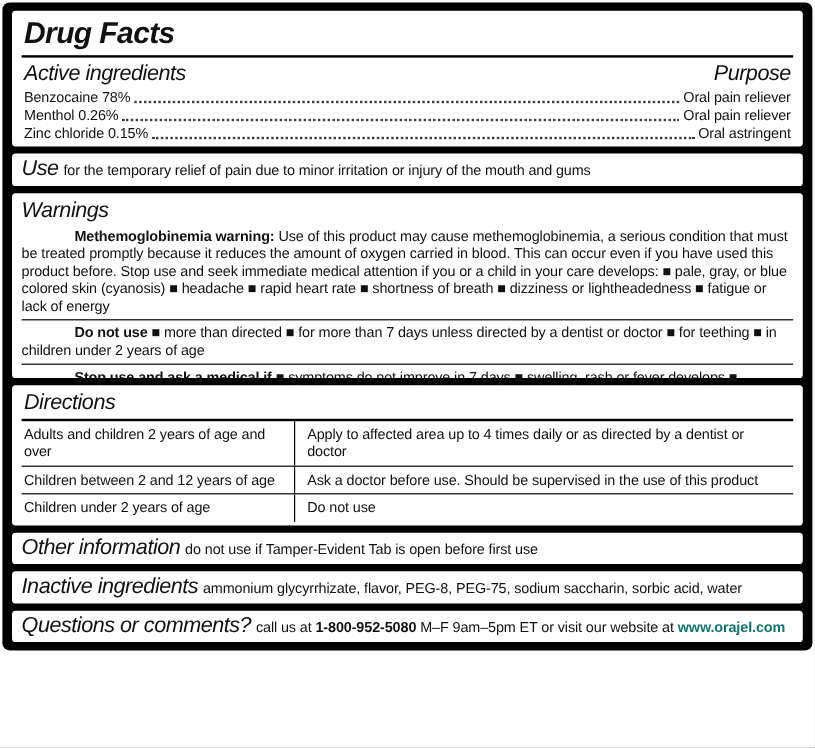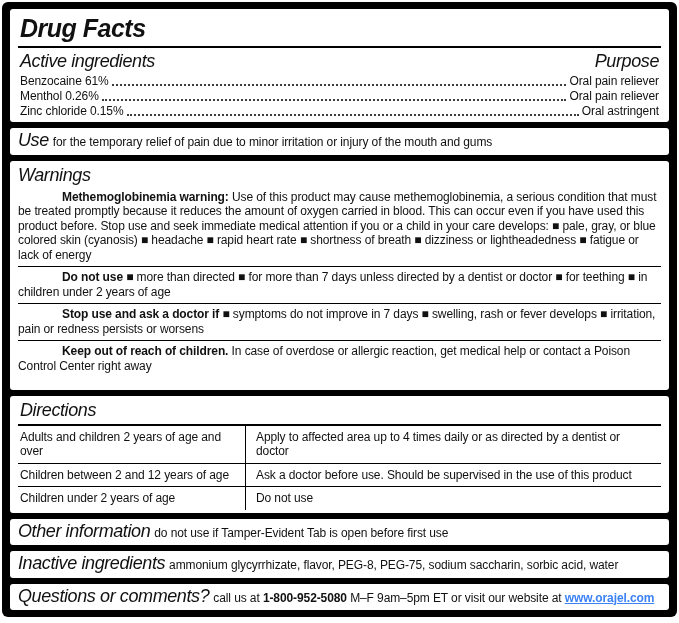--- a/index.html
+++ b/index.html
@@ -5,21 +5,21 @@
   html, body {
     margin: 0; padding: 0;
     width: 679px; height: 623px;
     overflow: hidden;
     background: #ffffff;
     font-family: "Liberation Sans", sans-serif;
     color: #111;
   }
   .frame {
     margin: 2px;
-    height: 615px;
+    height: 540px;
     box-sizing: border-box;
     background: #000;
     border-radius: 6px;
     padding: 7px 8px;
     display: flex;
     flex-direction: column;
     gap: 6px;
     justify-content: flex-end;
   }
   .panel {
@@ -88,36 +88,36 @@
   .dir-row:last-child { border-bottom: none; }
   .dir-cell {
     font-size: 12px;
     line-height: 14.5px;
     padding: 4px 6px 4px 2px;
   }
   .dir-cell.who { border-right: 1.5px solid #000; }
   .dir-cell.what { padding-left: 10px; }
 
   .phone { font-weight: bold; }
-  .site { font-weight: bold; text-decoration: underline; color: #3b82f6; }
+  .site { font-weight: bold; color: #0f766e; }
   .inline-gap { display: inline-block; width: 4px; }
 </style>
 </head>
 <body>
 
 <div class="frame">
 
   <div class="panel">
     <div class="title">Drug Facts</div>
     <div class="hdr-row">
       <span class="sh">Active ingredients</span>
       <span class="sh">Purpose</span>
     </div>
     <div class="ing-row">
-      <span class="ing-name">Benzocaine 61%</span>
+      <span class="ing-name">Benzocaine 78%</span>
       <span class="dots"></span>
       <span class="ing-purpose">Oral pain reliever</span>
     </div>
     <div class="ing-row">
       <span class="ing-name">Menthol 0.26%</span>
       <span class="dots"></span>
       <span class="ing-purpose">Oral pain reliever</span>
     </div>
     <div class="ing-row">
       <span class="ing-name">Zinc chloride 0.15%</span>
@@ -127,21 +127,21 @@
   </div>
 
   <div class="panel">
     <p class="line"><span class="sh">Use</span><span class="inline-gap"></span><span class="body-txt">for the temporary relief of pain due to minor irritation or injury of the mouth and gums</span></p>
   </div>
 
   <div class="panel panel-warnings">
     <div class="sh w-heading">Warnings</div>
     <p class="w-block"><span class="bl">Methemoglobinemia warning:</span> <span>Use of this product may cause methemoglobinemia, a serious condition that must be treated promptly because it reduces the amount of oxygen carried in blood. This can occur even if you have used this product before. Stop use and seek immediate medical attention if you or a child in your care develops: ■ pale, gray, or blue colored skin (cyanosis) ■ headache ■ rapid heart rate ■ shortness of breath ■ dizziness or lightheadedness ■ fatigue or lack of energy</span></p>
     <p class="w-block"><span class="bl">Do not use</span> <span>■ more than directed ■ for more than 7 days unless directed by a dentist or doctor ■ for teething ■ in children under 2 years of age</span></p>
-    <p class="w-block"><span class="bl">Stop use and ask a doctor if</span> <span>■ symptoms do not improve in 7 days ■ swelling, rash or fever develops ■ irritation, pain or redness persists or worsens</span></p>
+    <p class="w-block"><span class="bl">Stop use and ask a medical if</span> <span>■ symptoms do not improve in 7 days ■ swelling, rash or fever develops ■ irritation, pain or redness persists or worsens</span></p>
     <p class="w-block"><span class="bl">Keep out of reach of children.</span> <span>In case of overdose or allergic reaction, get medical help or contact a Poison Control Center right away</span></p>
   </div>
 
   <div class="panel">
     <div class="sh dir-heading">Directions</div>
     <div class="dir-table">
       <div class="dir-row">
         <div class="dir-cell who">Adults and children 2 years of age and over</div>
         <div class="dir-cell what">Apply to affected area up to 4 times daily or as directed by a dentist or doctor</div>
       </div>

